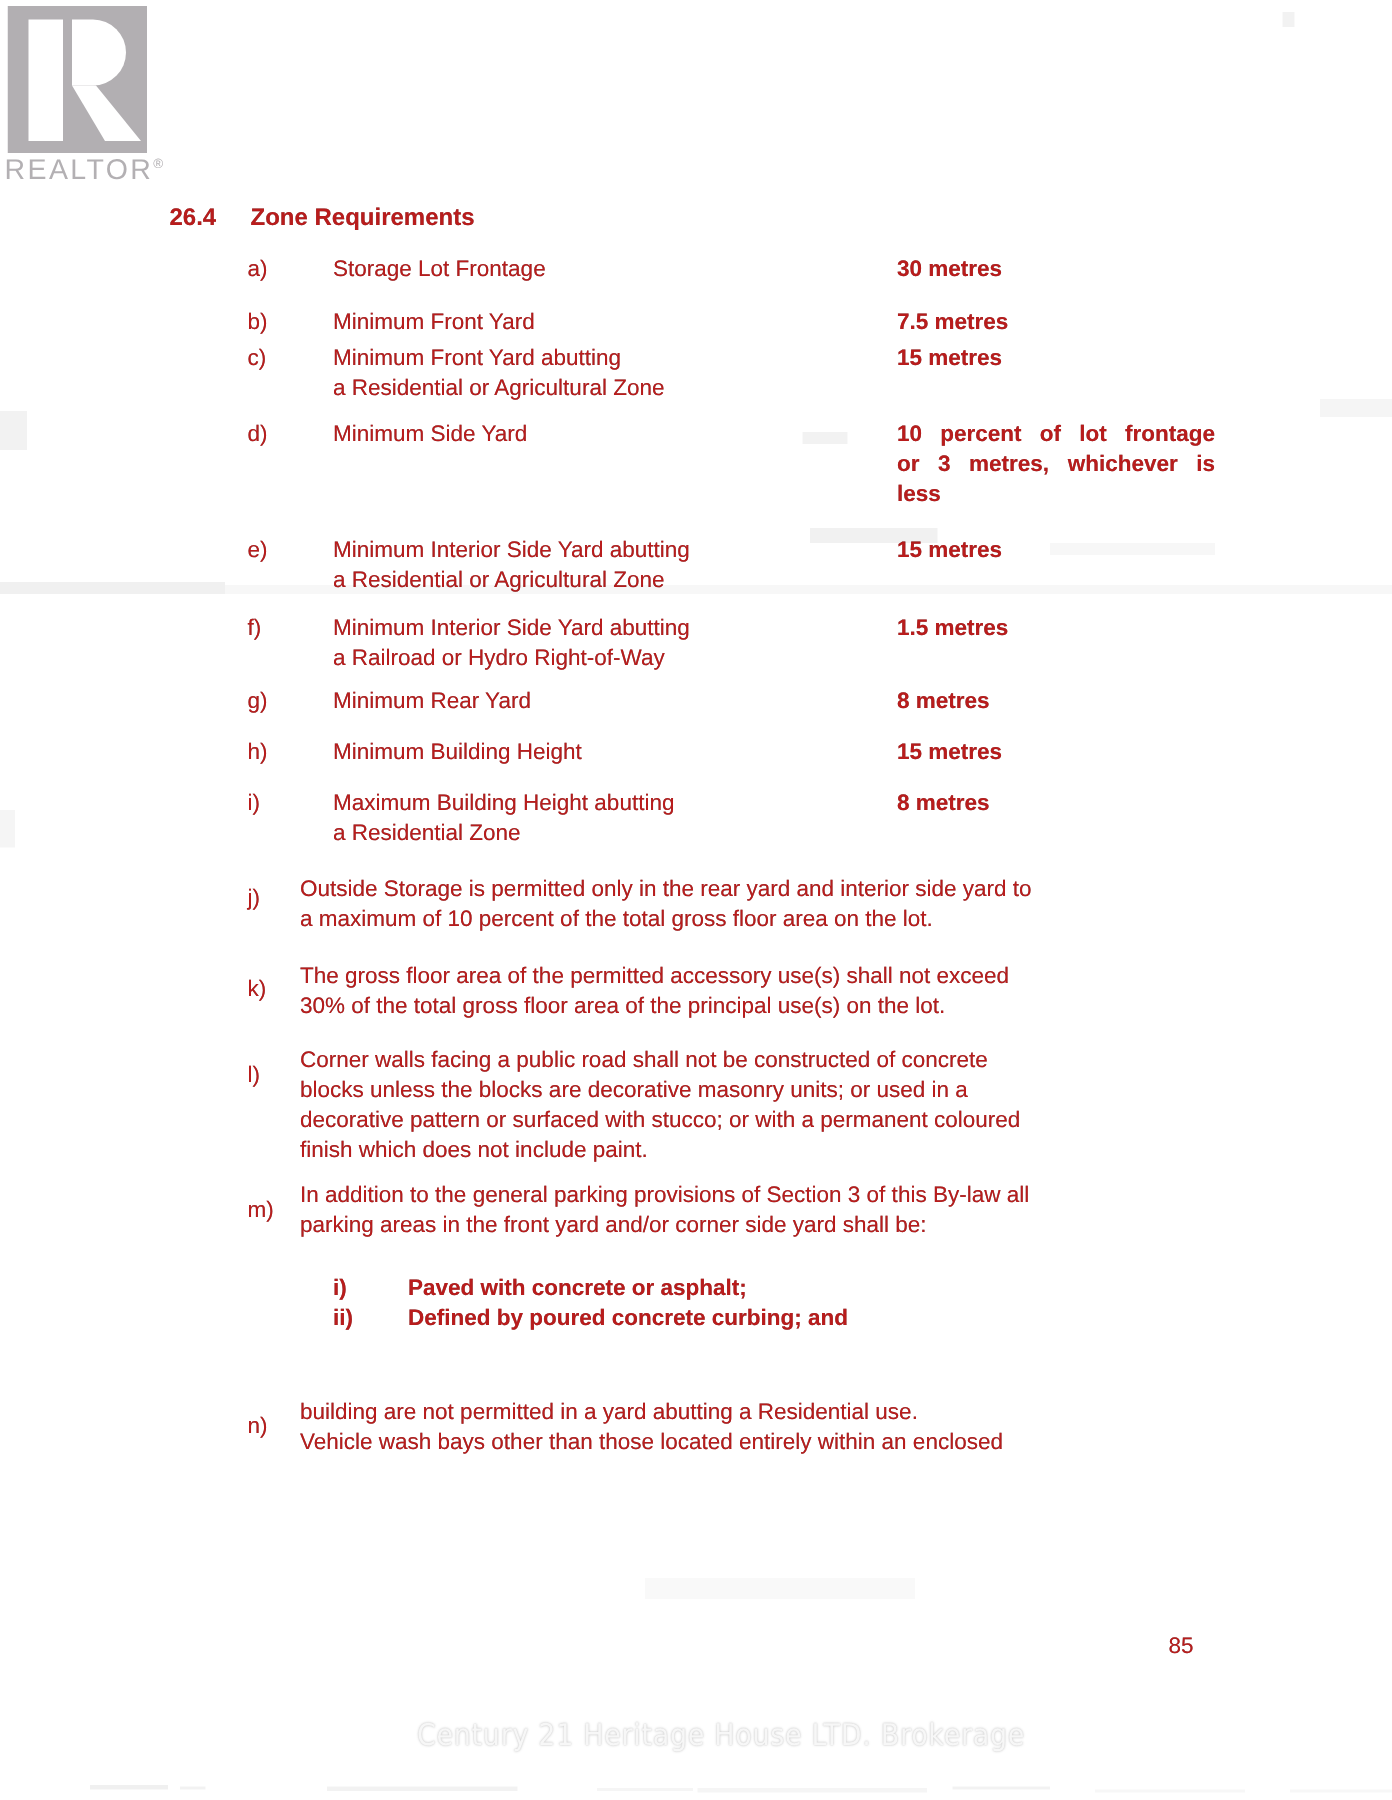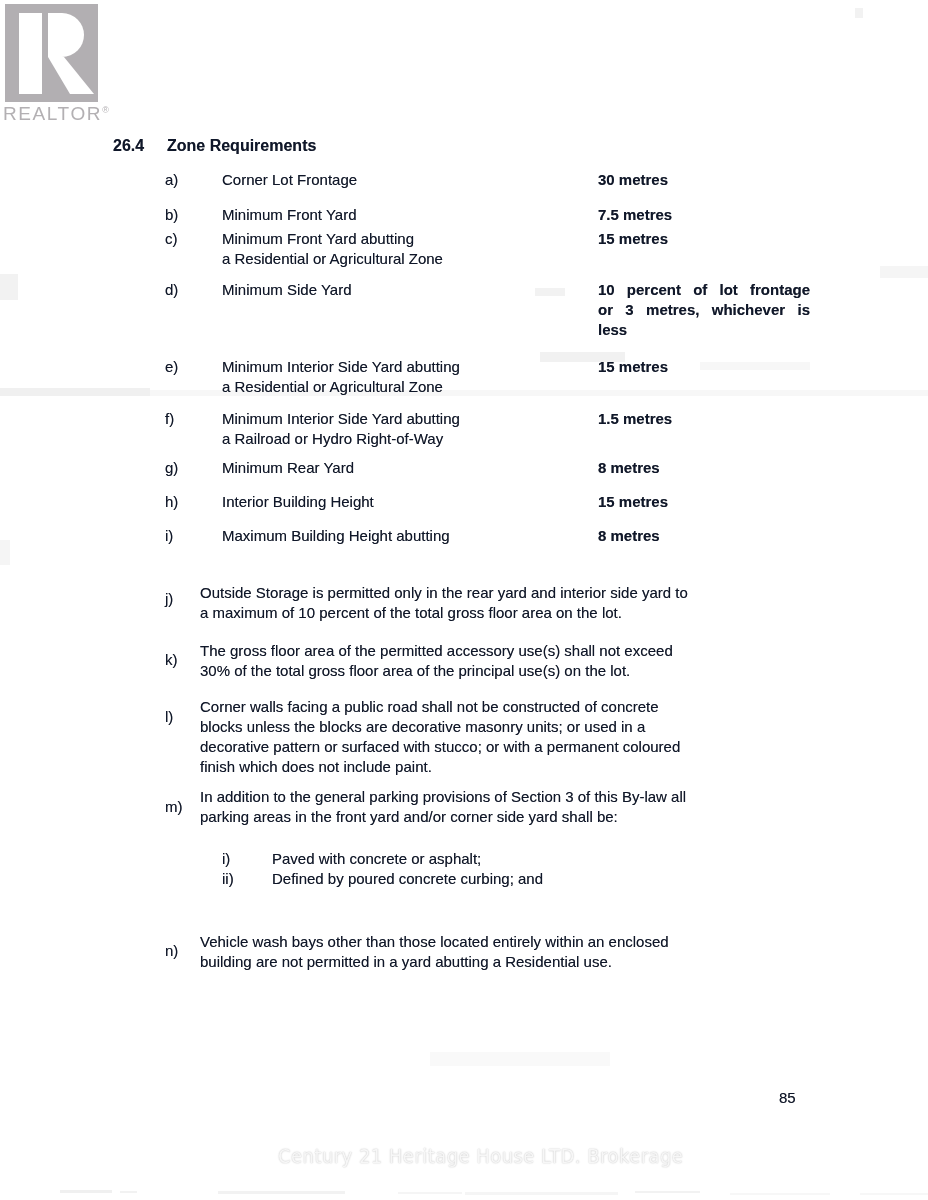--- a/index.html
+++ b/index.html
@@ -7,21 +7,21 @@
     position:relative;
     width:928px;height:1200px;
     background:#ffffff;
     overflow:hidden;
     font-family:"Liberation Sans","DejaVu Sans",sans-serif;
     color:#3b3b3b;
   }
   .doc-text{
     font-size:15px;
     line-height:20px;
-    color:#0f172a;
+    color:#b91c1c;
     text-shadow:0 0 0.4px rgba(59,59,59,0.65);
   }
   
   .logo-wrap{position:absolute;left:5px;top:4px;width:120px;}
   .logo-word{
     position:absolute;left:-2px;top:99px;
     font-size:19px;letter-spacing:1.6px;color:#b3b0b3;
     font-weight:400;white-space:nowrap;
   }
   .logo-word sup{font-size:9px;letter-spacing:0;}
@@ -39,21 +39,21 @@
   .val{width:212px;flex:0 0 212px;font-weight:bold;}
   .jl{text-align:justify;text-align-last:justify;}
   
   .clause{position:absolute;left:165px;}
   .cltr{position:absolute;left:0;}
   .ctext{margin-left:35px;}
   .cl{white-space:nowrap;}
   
   .subs{position:absolute;left:222px;top:849px;line-height:19.5px;}
   .snum{display:inline-block;width:50px;}
-  .sub{white-space:nowrap;}
+  .sub{white-space:nowrap;font-weight:bold;}
   
   .page-num{position:absolute;left:779px;top:1088px;font-size:15px;}
   .watermark{
     position:absolute;left:278px;top:1144px;
     font-family:"DejaVu Sans",sans-serif;
     font-size:20px;letter-spacing:0.5px;white-space:nowrap;
     color:#f7f7f7;
     text-shadow:0 0 2px #cccccc,0 0 1px #d6d6d6;
     transform:scaleX(0.9);transform-origin:left center;
   }
@@ -74,21 +74,21 @@
     </svg>
     <div class="logo-word"><span>REALTOR</span><sup>®</sup></div>
   </div>
 
   <div class="heading doc-text">
     <span class="hnum">26.4</span><span>Zone Requirements</span>
   </div>
 
   <div class="req doc-text" style="top:170px">
     <span class="ltr">a)</span>
-    <div class="lbl">Corner Lot Frontage</div>
+    <div class="lbl">Storage Lot Frontage</div>
     <div class="val">30 metres</div>
   </div>
 
   <div class="req doc-text" style="top:205px">
     <span class="ltr">b)</span>
     <div class="lbl">Minimum Front Yard</div>
     <div class="val">7.5 metres</div>
   </div>
 
   <div class="req doc-text" style="top:229px">
@@ -129,28 +129,29 @@
   </div>
 
   <div class="req doc-text" style="top:458px">
     <span class="ltr">g)</span>
     <div class="lbl">Minimum Rear Yard</div>
     <div class="val">8 metres</div>
   </div>
 
   <div class="req doc-text" style="top:492px">
     <span class="ltr">h)</span>
-    <div class="lbl">Interior Building Height</div>
+    <div class="lbl">Minimum Building Height</div>
     <div class="val">15 metres</div>
   </div>
 
   <div class="req doc-text" style="top:526px">
     <span class="ltr">i)</span>
     <div class="lbl">
       <div>Maximum Building Height abutting</div>
+      <div>a Residential Zone</div>
     </div>
     <div class="val">8 metres</div>
   </div>
 
   <div class="clause doc-text" style="top:583px">
     <span class="ltr cltr" style="top:6px">j)</span>
     <div class="ctext">
       <div class="cl">Outside Storage is permitted only in the rear yard and interior side yard to</div>
       <div class="cl">a maximum of 10 percent of the total gross floor area on the lot.</div>
     </div>
@@ -187,22 +188,22 @@
       <span class="snum">i)</span><span>Paved with concrete or asphalt;</span>
     </div>
     <div class="sub">
       <span class="snum">ii)</span><span>Defined by poured concrete curbing; and</span>
     </div>
   </div>
 
   <div class="clause doc-text" style="top:932px">
     <span class="ltr cltr" style="top:9px">n)</span>
     <div class="ctext">
+      <div class="cl">building are not permitted in a yard abutting a Residential use.</div>
       <div class="cl">Vehicle wash bays other than those located entirely within an enclosed</div>
-      <div class="cl">building are not permitted in a yard abutting a Residential use.</div>
     </div>
   </div>
 
   <div class="page-num doc-text">85</div>
   <div class="watermark">Century 21 Heritage House LTD. Brokerage</div>
 
   <div class="art" style="left:0;top:274px;width:18px;height:26px;opacity:0.05"></div>
   <div class="art" style="left:535px;top:288px;width:30px;height:8px;opacity:0.05"></div>
   <div class="art" style="left:540px;top:352px;width:85px;height:10px;opacity:0.055"></div>
   <div class="art" style="left:700px;top:362px;width:110px;height:8px;opacity:0.03"></div>

